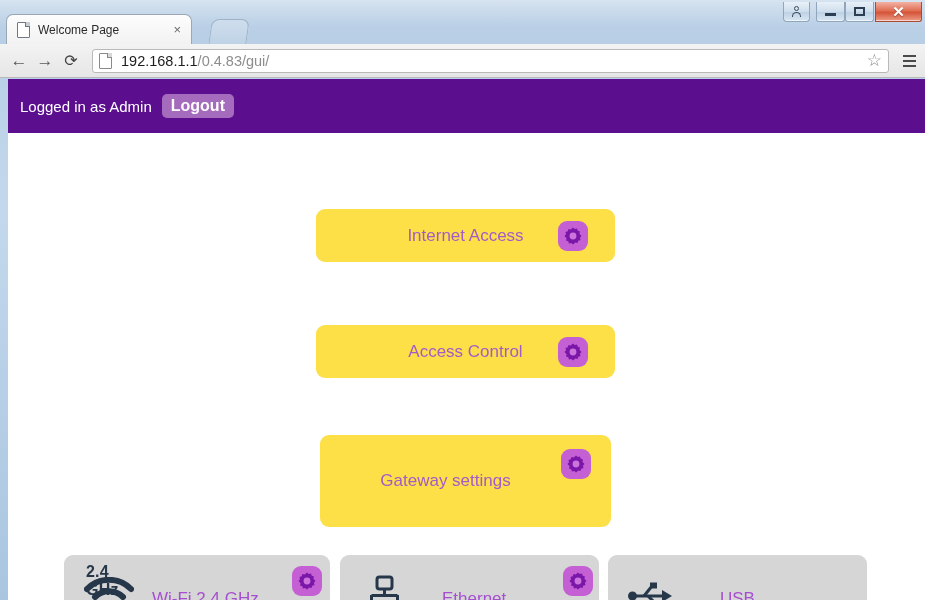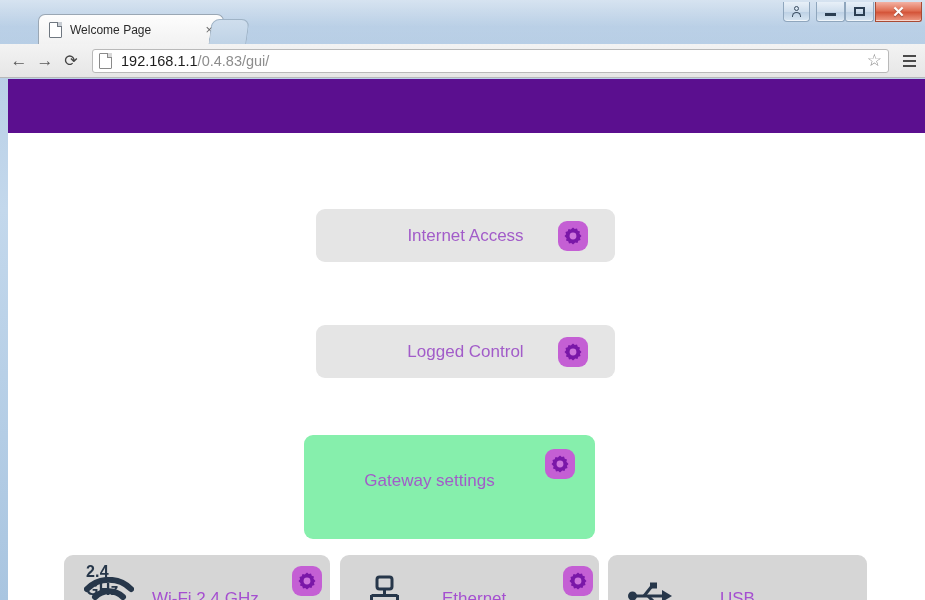--- a/index.html
+++ b/index.html
@@ -115,21 +115,21 @@
   
   .tabstrip {
     position: absolute;
     left: 0;
     top: 14px;
     height: 30px;
     width: 800px;
   }
   .tab {
     position: absolute;
-    left: 38px;
+    left: 6px;
     top: 0;
     width: 186px;
     height: 30px;
     background: linear-gradient(180deg, #fdfdfd 0%, #f2f2f2 100%);
     border: 1px solid #9aa7b4;
     border-bottom: none;
     border-radius: 7px 7px 0 0;
     display: flex;
     align-items: center;
     padding: 0 6px 0 10px;
@@ -329,21 +329,21 @@
   }
 
   .page-body {
     position: relative;
     height: 467px;
   }
 
   
   .card {
     position: absolute;
-    background: #e5e5e5;
+    background: #fde047;
     border-radius: 9px;
     display: flex;
     align-items: center;
   }
   .card-label {
     color: #a25cc9;
     font-size: 17px;
     text-align: center;
   }
 
@@ -353,25 +353,25 @@
     width: 299px;
     height: 53px;
   }
   #card-access {
     left: 308px;
     top: 192px;
     width: 299px;
     height: 53px;
   }
   #card-gateway {
-    left: 296px;
+    left: 312px;
     top: 302px;
     width: 291px;
-    height: 104px;
-    background: #86efac;
+    height: 92px;
+    background: #fde047;
   }
 
   #card-internet .card-label,
   #card-access .card-label {
     position: absolute;
     left: 0; right: 0;
     top: 17px;
   }
   #card-gateway .card-label {
     position: absolute;
@@ -500,36 +500,40 @@
     <div class="menubtn">
       <span></span>
         <span></span>
         <span></span>
     </div>
   </div>
 
   <div class="viewport">
 
     <div class="site-header">
+      <div class="header-right">
+        <div class="logged-in">Logged in as Admin</div>
+        <button class="logout-btn">Logout</button>
+      </div>
     </div>
 
     <div class="page-body">
 
       <div class="card" id="card-internet">
         <div class="card-label">Internet Access</div>
         <div class="gear-badge">
           <svg class="gear-svg" width="20" height="20" viewBox="0 0 24 24" aria-hidden="true">
             <path fill="#7a17a8" d="M12 1.8l2.1 1.9 2.7-.7.9 2.7 2.7.9-.7 2.7L22.2 12l-1.9 2.1.7 2.7-2.7.9-.9 2.7-2.7-.7L12 22.2l-2.1-1.9-2.7.7-.9-2.7-2.7-.9.7-2.7L1.8 12l1.9-2.1-.7-2.7 2.7-.9.9-2.7 2.7.7z"></path>
             <circle cx="12" cy="12" r="4.1" fill="#cd74dc"></circle>
           </svg>
         </div>
       </div>
 
       <div class="card" id="card-access">
-        <div class="card-label">Logged Control</div>
+        <div class="card-label">Access Control</div>
         <div class="gear-badge">
           <svg class="gear-svg" width="20" height="20" viewBox="0 0 24 24" aria-hidden="true">
             <path fill="#7a17a8" d="M12 1.8l2.1 1.9 2.7-.7.9 2.7 2.7.9-.7 2.7L22.2 12l-1.9 2.1.7 2.7-2.7.9-.9 2.7-2.7-.7L12 22.2l-2.1-1.9-2.7.7-.9-2.7-2.7-.9.7-2.7L1.8 12l1.9-2.1-.7-2.7 2.7-.9.9-2.7 2.7.7z"></path>
             <circle cx="12" cy="12" r="4.1" fill="#cd74dc"></circle>
           </svg>
         </div>
       </div>
 
       <div class="card" id="card-gateway">
         <div class="card-label">Gateway settings</div>

